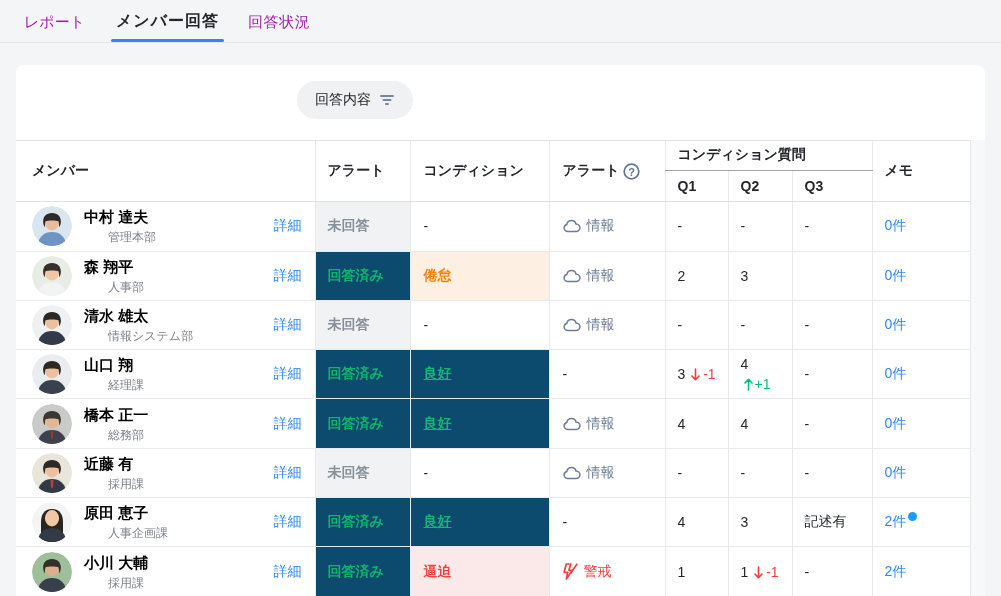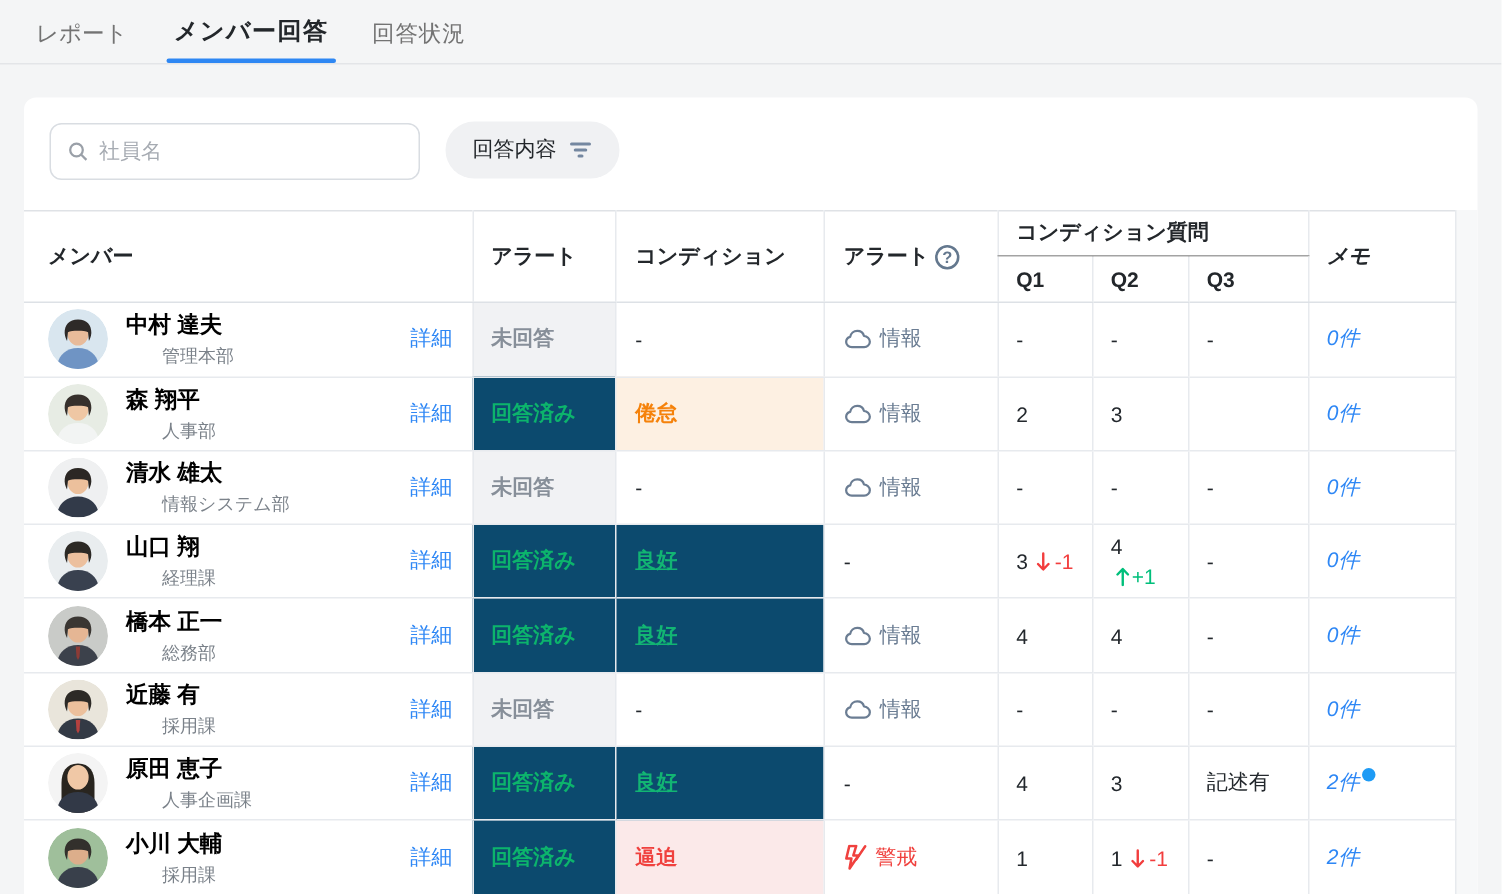--- a/index.html
+++ b/index.html
@@ -5,21 +5,21 @@
   * { margin:0; padding:0; box-sizing:border-box; }
   html,body { width:1001px; height:596px; overflow:hidden; }
   body {
     font-family:"Liberation Sans", sans-serif;
     background:#f4f5f6;
     position:relative;
     color:#23282d;
   }
   
   .tabline { position:absolute; left:0; top:42px; width:1001px; height:1px; background:#e3e5e8; }
-  .tab { position:absolute; top:13px; font-size:15px; color:#737373; }
+  .tab { position:absolute; top:13px; font-size:15px; color:#a21caf; }
   .tab1 { left:24px; }
   .tab2 { left:111px; width:113px; top:11px; text-align:center; font-size:16px; font-weight:bold; color:#23272b; letter-spacing:1px; }
   .tab3 { left:248px; letter-spacing:0.6px; }
   .tabu { position:absolute; left:111px; top:39px; width:113px; height:3px; background:#2e87f3; border-radius:2px; }
   
   .card { position:absolute; left:16px; top:65px; width:969px; height:540px; background:#fff; border-radius:8px; }
   
   .search { position:absolute; left:17px; top:17px; width:247px; height:38px; border:1px solid #d9dde2; border-radius:8px; background:#fff; display:flex; align-items:center; }
   .search svg { margin-left:11px; }
   .search span { margin-left:7px; font-size:14px; color:#a6abb2; }
@@ -29,21 +29,21 @@
   
   .twrap { position:absolute; left:0; top:75px; width:969px; }
   .gutter { position:absolute; left:954px; top:75px; width:15px; height:465px; background:#f7f8f9; }
   table { border-collapse:collapse; table-layout:fixed; width:954px; }
   th, td { font-size:14px; vertical-align:middle; text-align:left; }
   th { font-weight:bold; color:#23272b; font-size:14px; }
   thead tr.g1 th { height:29.8px; }
   thead tr.g2 th { height:31.5px; }
   table { border-top:1px solid #dfe2e6; }
   .bl { border-left:1px solid #e7eaee; }
-  .br { border-right:1px solid #e7eaee;font-style:italic; }
+  .br { border-right:1px solid #e7eaee; }
   thead th { border-bottom:1px solid #dde1e6; }
   tbody td { border-bottom:1px solid #e7eaee; height:49.3px; }
   td.pad, th.pad { padding-left:12px; }
   
   .mem { display:flex; align-items:center; padding-left:16px; padding-right:13px; }
   .mem .av { width:40px; height:40px; border-radius:50%; overflow:hidden; flex:none; }
   .mem .nm { margin-left:12px; }
   .mem .nm b { display:block; font-size:15px; color:#000000; line-height:17px; }
   .mem .nm i { display:block; font-style:normal; font-size:12px; color:#7b828a; margin-top:6px; line-height:13px;margin-left:24px; }
   .mem a { margin-left:auto; font-size:14px; color:#2e87f5; text-decoration:none; }
@@ -66,27 +66,20 @@
 </style>
 </head>
 <body>
   <div class="tab tab1">レポート</div>
   <div class="tab tab2">メンバー回答</div>
   <div class="tab tab3">回答状況</div>
   <div class="tabu"></div>
   <div class="tabline"></div>
 
   <div class="card">
-    <div class="search">
-      <svg width="14" height="14" viewBox="0 0 14 14" fill="none" stroke="#9aa0a8" stroke-width="1.5">
-        <circle cx="6" cy="6" r="4.2"></circle>
-        <line x1="9.2" y1="9.2" x2="12.6" y2="12.6"></line>
-      </svg>
-      <span>社員名</span>
-    </div>
     <div class="fbtn">
       <span>回答内容</span>
       <svg width="16" height="14" viewBox="0 0 16 14">
         <g fill="#7487a0">
           <rect x="1" y="2" width="14" height="2" rx="1"></rect>
           <rect x="3.5" y="6" width="9" height="2" rx="1"></rect>
           <rect x="6" y="10" width="4" height="2" rx="1"></rect>
         </g>
       </svg>
     </div>

